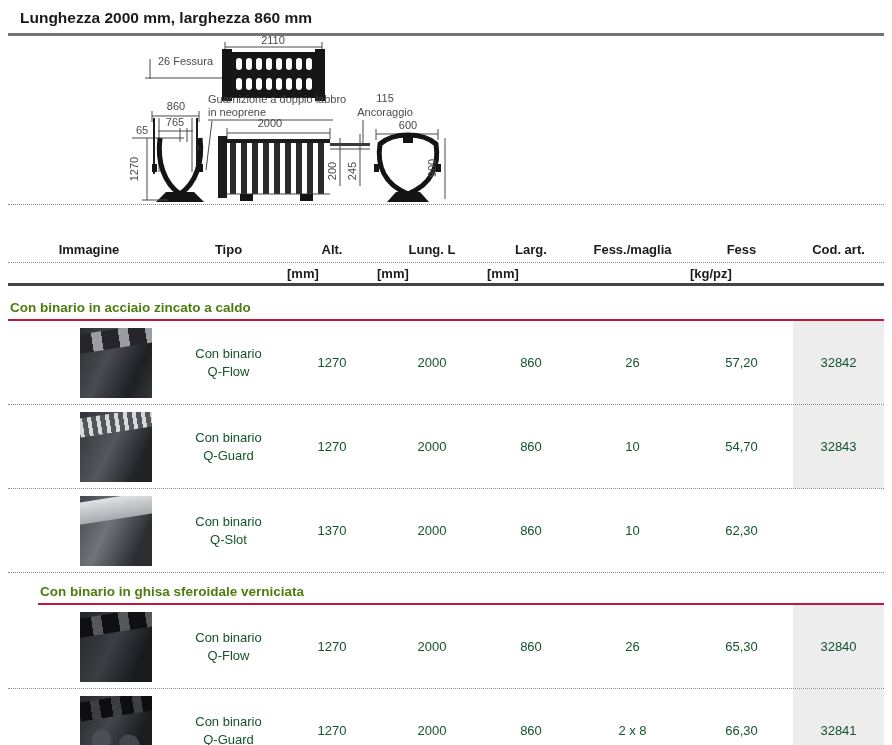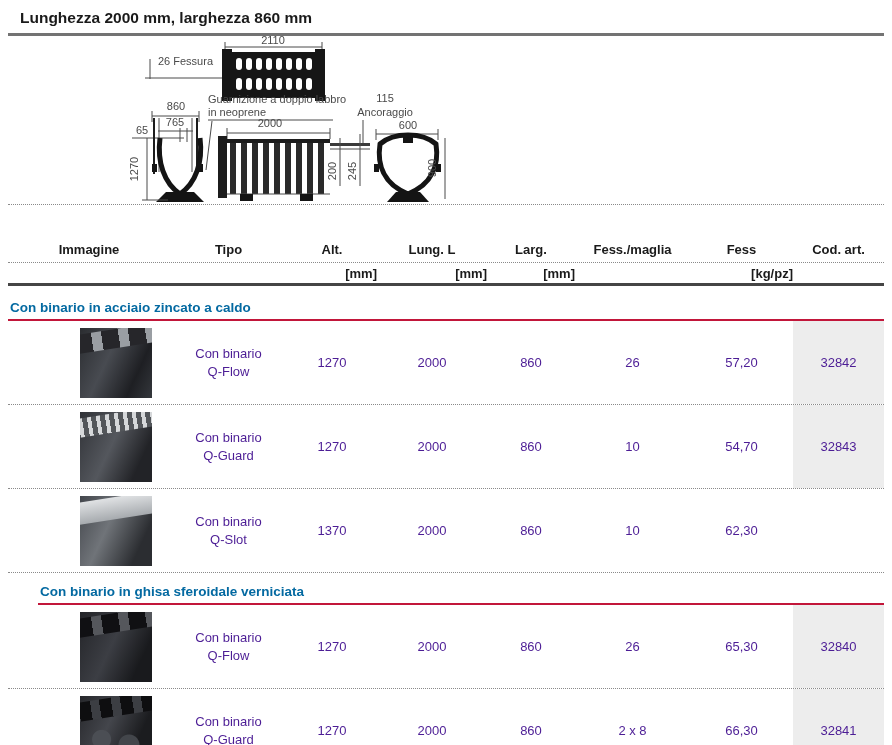--- a/index.html
+++ b/index.html
@@ -18,27 +18,27 @@
   .diagram{height:168px;border-bottom:1px dotted #8a8a8a;position:relative;}
   .diagram svg{position:absolute;left:0;top:0;}
   .dwg-text{font-size:11px;fill:#4a4a4a;font-family:"Liberation Sans",sans-serif;}
   .dwg-line{stroke:#4a4a4a;stroke-width:1;fill:none;}
   .dwg-thick{stroke:#1c1c1c;stroke-width:2;fill:none;}
   .dwg-profile{stroke:#141414;stroke-width:5;fill:none;}
 
   
   .grid{display:grid;grid-template-columns:162px 117px 90px 110px 88px 115px 103px 91px;align-items:center;}
   .thead-labels{font-weight:bold;font-size:13px;padding:7px 0 5px 0;border-bottom:1px dotted #8a8a8a;text-align:center;margin-top:30px;}
-  .thead-units{font-weight:bold;font-size:13px;padding:3px 0 2px 0;border-bottom:3px solid #454545;text-align:right;}
+  .thead-units{font-weight:bold;font-size:13px;padding:3px 0 2px 0;border-bottom:3px solid #454545;text-align:left;}
 
   .section-header{border-bottom:2px solid #c2163a;padding:12px 2px 3px 2px;}
   .section-header.second{padding-top:9px;margin-left:30px;}
-  .section-title{color:#0369a1;font-weight:bold;font-size:13.5px;}
-
-  .trow{height:83px;border-bottom:1px dotted #8a8a8a;font-size:13px;color:#4c1d95;text-align:center;}
+  .section-title{color:#4d7c0f;font-weight:bold;font-size:13.5px;}
+
+  .trow{height:83px;border-bottom:1px dotted #8a8a8a;font-size:13px;color:#14532d;text-align:center;}
   .cell{align-self:stretch;display:flex;align-items:center;justify-content:center;flex-direction:column;line-height:1.35;}
   .cell-code{background:#ededed;}
   .cell-photo{justify-content:flex-start;flex-direction:row;}
 
   
   .photo{width:72px;height:70px;margin-left:72px;position:relative;overflow:hidden;}
   .photo .body{position:absolute;inset:0;}
   .photo .rail{position:absolute;left:-10px;right:-10px;height:19px;top:1px;transform:rotate(-9deg);}
   .p-qflow-steel .body{background:linear-gradient(115deg,#2a2c30 0%,#484b51 40%,#1e1f23 75%,#34373c 100%);}
   .p-qflow-steel .rail{background:repeating-linear-gradient(90deg,#9a9ea3 0 5px,#26262a 5px 22px,#9a9ea3 22px 27px);}

